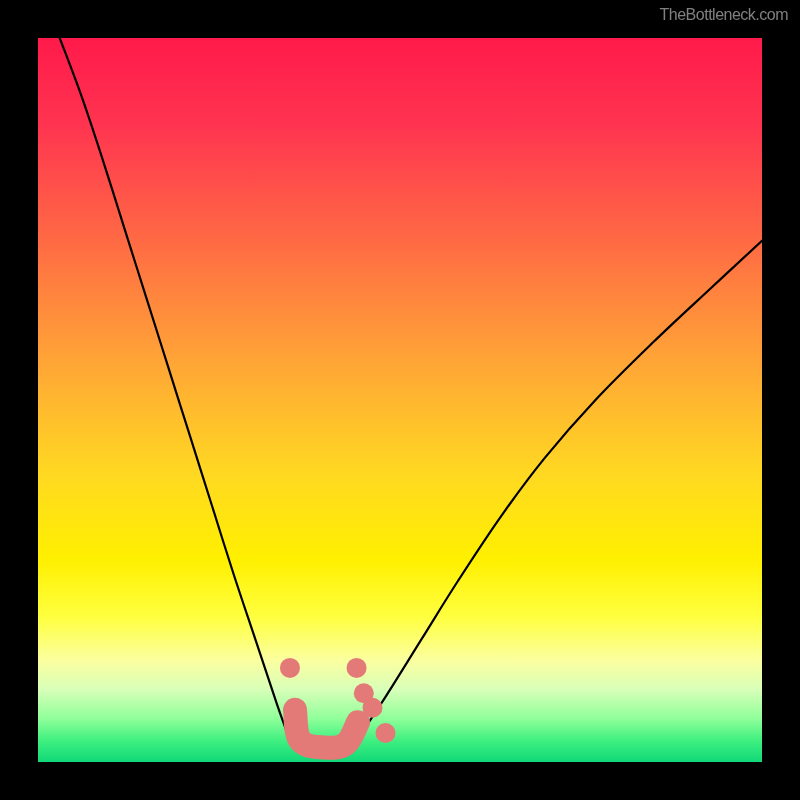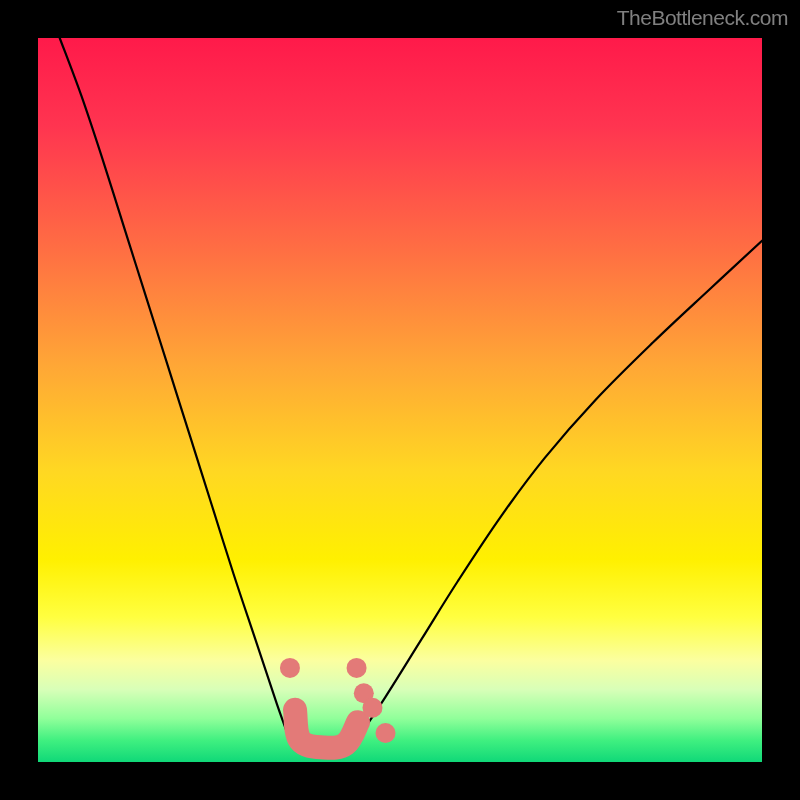--- a/index.html
+++ b/index.html
@@ -10,21 +10,21 @@
     background: #000;
     position: relative;
     overflow: hidden;
     font-family: Arial, Helvetica, sans-serif;
   }
   .watermark {
     position: absolute;
     top: 6px;
     right: 12px;
     color: #808080;
-    font-size: 21px;
+    font-size: 16px;
     font-weight: 500;
     z-index: 10;
     letter-spacing: -0.5px;
   }
   .plot-area {
     position: absolute;
     left: 38px;
     top: 38px;
     width: 724px;
     height: 724px;

